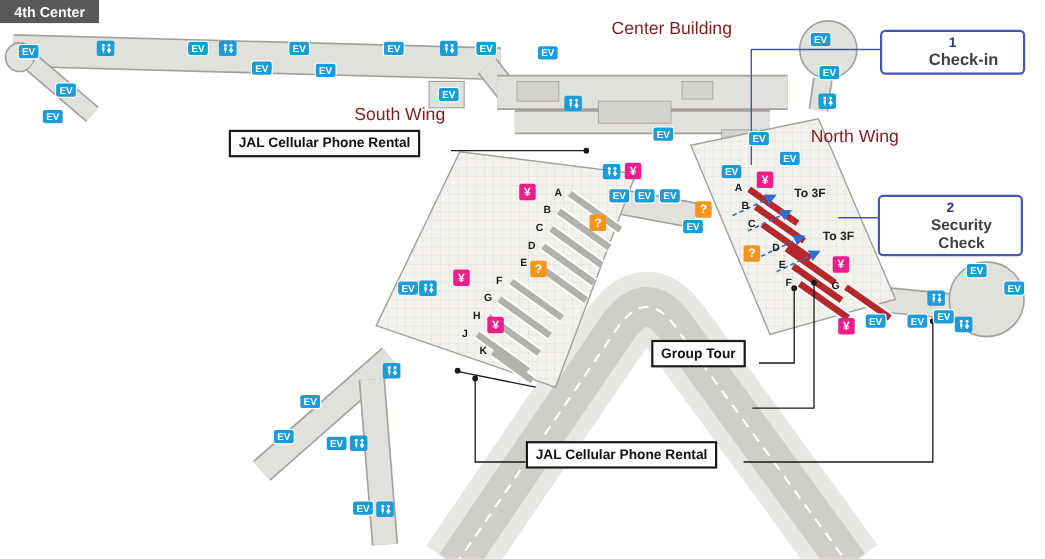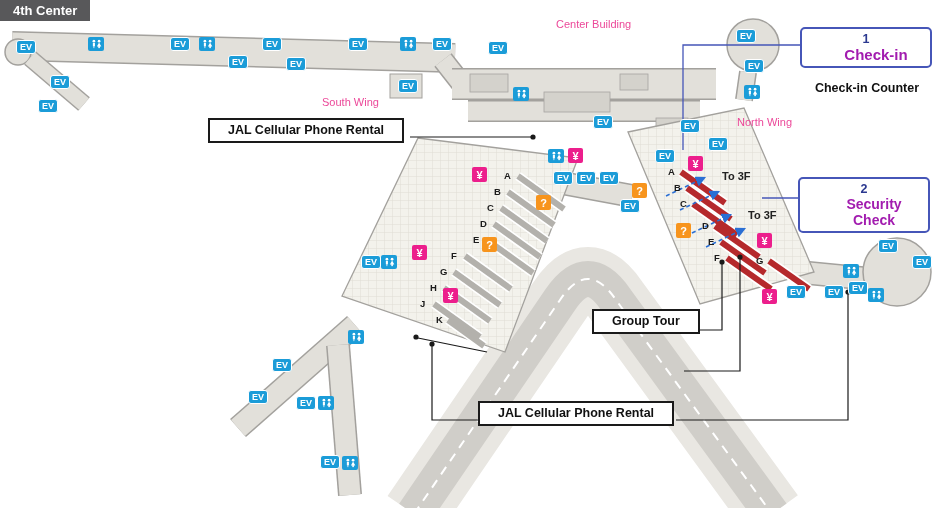--- a/index.html
+++ b/index.html
@@ -1,38 +1,38 @@
 <!DOCTYPE html>
 <html><head>
 <meta charset="utf-8">
 <style>
   html,body{margin:0;padding:0;background:#fff;}
   .stage{position:relative;width:950px;height:508px;background:#fff;overflow:hidden;
          font-family:"Liberation Sans",sans-serif;}
   .map-svg{position:absolute;left:0;top:0;}
   .floor-label{position:absolute;left:0;top:0;background:#58585a;color:#fff;font-weight:bold;
                font-size:13px;padding:3px 13px;}
-  .area-label{position:absolute;color:#ec4899;font-size:11px;}
+  .area-label{position:absolute;color:#7f1d1d;font-size:16px;}
   .ev{position:absolute;width:20px;height:14px;background:#1b9cd8;border:1px solid #fff;border-radius:3px;
       color:#fff;font-size:9px;font-weight:bold;display:flex;align-items:center;justify-content:center;
       box-sizing:border-box;}
   .wc{position:absolute;width:16px;height:14px;background:#1b9cd8;border-radius:2px;
       display:flex;align-items:center;justify-content:center;}
   .yen{position:absolute;width:15px;height:15px;background:#ec1e8c;border-radius:2px;color:#fff;
        font-size:11px;font-weight:bold;display:flex;align-items:center;justify-content:center;}
   .q{position:absolute;width:15px;height:15px;background:#f7941d;border-radius:2px;color:#fff;
      font-size:11px;font-weight:bold;display:flex;align-items:center;justify-content:center;}
   .ltr{position:absolute;font-size:9.5px;font-weight:bold;color:#1c1c1c;}
-  .lblbox{position:absolute;background:#fff;border:2px solid #1a1a1a;padding:3px 18px;font-weight:bold;
+  .lblbox{position:absolute;background:#fff;border:2px solid #1a1a1a;padding:3px 7px;font-weight:bold;
           font-size:12.5px;line-height:1.2;color:#111;white-space:nowrap;}
   .lblbox span{display:block;}
   .callout{position:absolute;background:#fff;border:2px solid #4656b8;border-radius:5px;text-align:center;
            padding:3px 4px;box-sizing:border-box;}
   .co-num{color:#2b3990;font-weight:bold;font-size:12.5px;}
-  .co-title{color:#a21caf;font-weight:bold;font-size:15px;margin-left:20px;}
+  .co-title{color:#404040;font-weight:bold;font-size:15px;margin-left:20px;}
   .caption{position:absolute;text-align:center;font-weight:bold;font-size:12.5px;color:#111;line-height:1.3;}
   .caption span{display:block;}
   .to3f{position:absolute;font-size:11px;font-weight:bold;color:#222;white-space:nowrap;}
 </style>
 </head>
 <body>
 
 <div class="stage">
 
   <svg class="map-svg" width="950" height="508" viewBox="0 0 950 508" xmlns="http://www.w3.org/2000/svg" xmlns:xlink="http://www.w3.org/1999/xlink">
@@ -183,21 +183,20 @@
   <div class="floor-label">4th Center</div>
   <div class="area-label" style="left:556px;top:18px">Center Building</div>
   <div class="area-label" style="left:322px;top:96px">South Wing</div>
   <div class="area-label" style="left:737px;top:116px">North Wing</div>
 
   <div class="callout" style="left:800px;top:27px;width:132px">
     <div class="co-num">1</div>
     <div class="co-title">Check-in</div>
   </div>
   <div class="caption" style="left:793px;top:80px;width:148px">
-    <span>Check-in Counter</span>
   </div>
 
   <div class="callout" style="left:798px;top:177px;width:132px">
     <div class="co-num">2</div>
     <div class="co-title" style="font-size:14px">Security Check</div>
   </div>
 
   <div class="lblbox" style="left:208px;top:118px">
     <span>JAL Cellular Phone Rental</span>
   </div>

